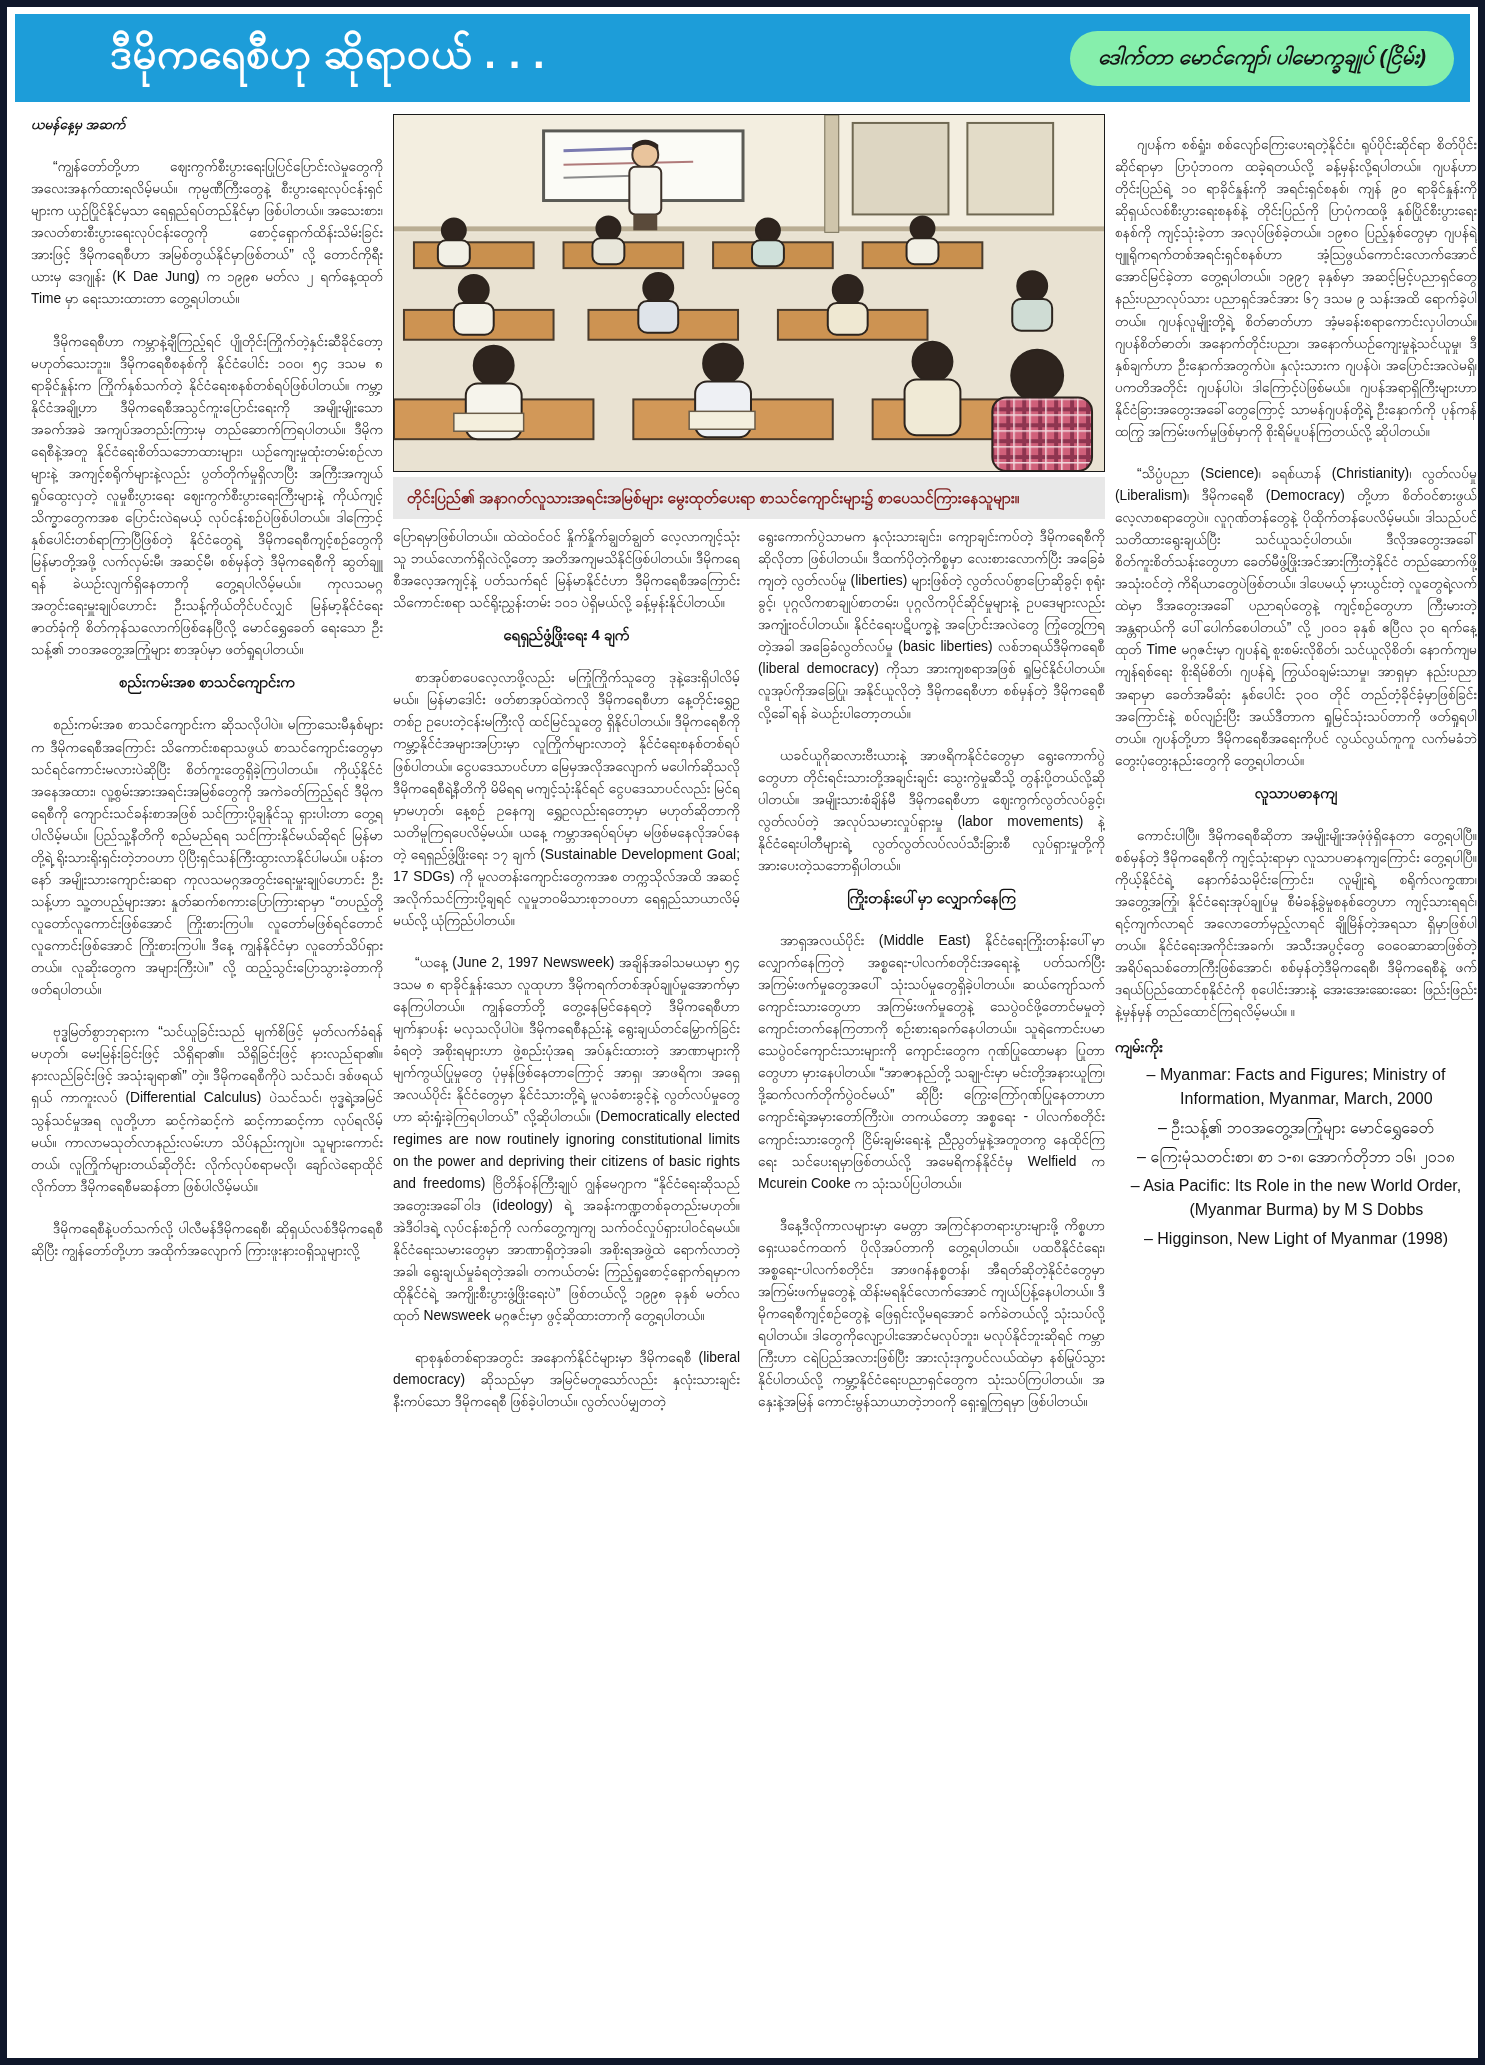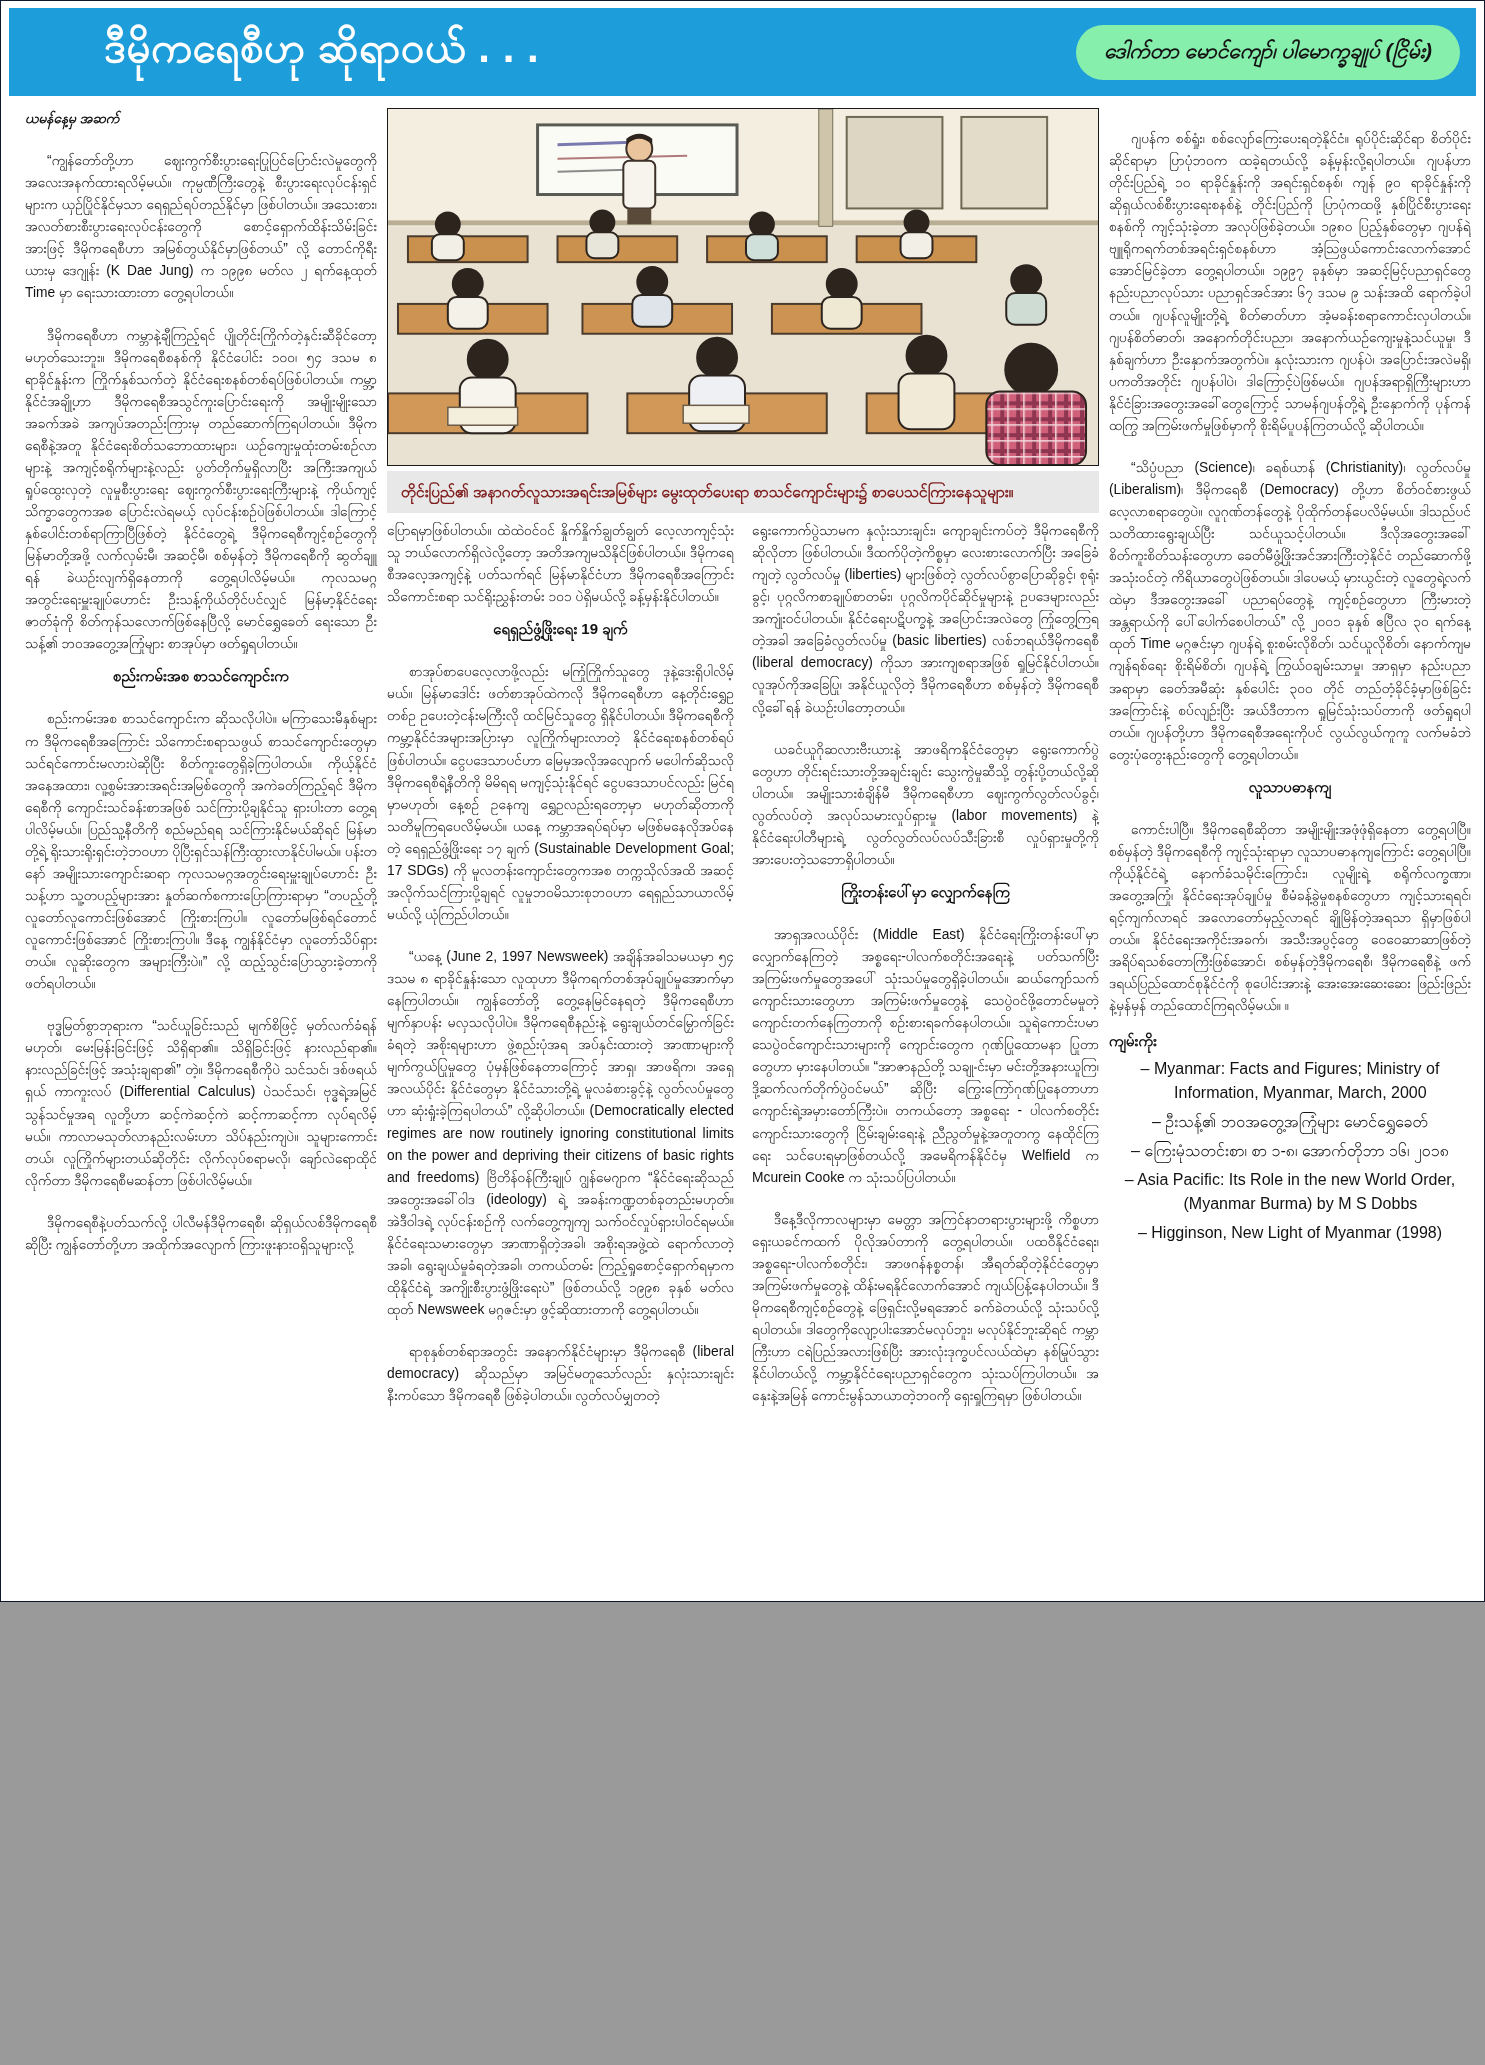--- a/index.html
+++ b/index.html
@@ -1,16 +1,16 @@
 <!DOCTYPE html>
 <html style="--banner: #1d9dd9; --captionbg: #e8e8e8;"><head>
 <meta charset="utf-8">
 <style>
   html,body{margin:0;padding:0;background:#9a9a9a;}
-  .page{position:relative;width:1485px;height:1602px;box-sizing:border-box;border:1px solid #0f172a;
+  .page{position:relative;width:1485px;height:2065px;box-sizing:border-box;border:7px solid #0f172a;
         background:#fff;overflow:hidden;font-family:"Liberation Sans",sans-serif;}
   .masthead{margin:7px 8px 4px;height:88px;background:var(--banner,#1d9dd9);
             display:flex;align-items:center;}
   .title{color:#fff;font-size:42px;font-weight:bold;margin-left:95px;flex:1;letter-spacing:.5px;}
   .author-pill{background:#86efac;border-radius:34px;padding:12px 28px;margin-right:16px;
                font-size:21px;font-weight:bold;font-style:italic;color:#141414;white-space:nowrap;}
   .body{display:flex;gap:10px;padding:8px 24px 14px;height:calc(100% - 122px);box-sizing:border-box;}
   .col{overflow:hidden;font-size:13.8px;line-height:1.6;color:#111;text-align:justify;}
   .col.side{width:352px;flex:0 0 352px;}
   .col.side4{width:362px;flex:0 0 362px;}
@@ -142,21 +142,21 @@
               </g>
           </g>
           <rect x="60" y="300" width="70" height="18" fill="#f4efdd" stroke="#6a5c48" stroke-width="1.5"></rect>
           <rect x="296" y="298" width="66" height="18" fill="#f4efdd" stroke="#6a5c48" stroke-width="1.5"></rect>
         </svg>
       </div>
       <div class="caption">တိုင်းပြည်၏ အနာဂတ်လူသားအရင်းအမြစ်များ မွေးထုတ်ပေးရာ စာသင်ကျောင်းများ၌ စာပေသင်ကြားနေသူများ။</div>
       <div class="midcols">
         <div class="col">
             <div class="blk p0">ပြောရမှာဖြစ်ပါတယ်။ ထဲထဲဝင်ဝင် နှိုက်နှိုက်ချွတ်ချွတ် လေ့လာကျင့်သုံးသူ ဘယ်လောက်ရှိလဲလို့တော့ အတိအကျမသိနိုင်ဖြစ်ပါတယ်။ ဒီမိုကရေစီအလေ့အကျင့်နဲ့ ပတ်သက်ရင် မြန်မာနိုင်ငံဟာ ဒီမိုကရေစီအကြောင်း သိကောင်းစရာ သင်ရိုးညွှန်းတမ်း ၁၀၁ ပဲရှိမယ်လို့ ခန့်မှန်းနိုင်ပါတယ်။</div>
-            <div class="blk h">ရေရှည်ဖွံ့ဖြိုးရေး 19 ချက်</div>
+            <div class="blk h">ရေရှည်ဖွံ့ဖြိုးရေး 4 ချက်</div>
             <div class="blk p">စာအုပ်စာပေလေ့လာဖို့လည်း မကြုံကြိုက်သူတွေ ဒုနဲ့ဒေးရှိပါလိမ့်မယ်။ မြန်မာဒေါင်း ဖတ်စာအုပ်ထဲကလို ဒီမိုကရေစီဟာ နေ့တိုင်းရွှေဥတစ်ဥ ဥပေးတဲ့ငန်းမကြီးလို ထင်မြင်သူတွေ ရှိနိုင်ပါတယ်။ ဒီမိုကရေစီကို ကမ္ဘာ့နိုင်ငံအများအပြားမှာ လူကြိုက်များလာတဲ့ နိုင်ငံရေးစနစ်တစ်ရပ် ဖြစ်ပါတယ်။ ငွေပဒေသာပင်ဟာ မြေမှအလိုအလျောက် မပေါက်ဆိုသလို ဒီမိုကရေစီရဲ့နီတိကို မိမိရရ မကျင့်သုံးနိုင်ရင် ငွေပဒေသာပင်လည်း မြင်ရမှာမဟုတ်၊ နေ့စဉ် ဥနေကျ ရွှေဥလည်းရတော့မှာ မဟုတ်ဆိုတာကို သတိမူကြရပေလိမ့်မယ်။ ယနေ့ ကမ္ဘာအရပ်ရပ်မှာ မဖြစ်မနေလိုအပ်နေတဲ့ ရေရှည်ဖွံ့ဖြိုးရေး ၁၇ ချက် (Sustainable Development Goal; 17 SDGs) ကို မူလတန်းကျောင်းတွေကအစ တက္ကသိုလ်အထိ အဆင့်အလိုက်သင်ကြားပို့ချရင် လူမှုဘဝမိသားစုဘဝဟာ ရေရှည်သာယာလိမ့်မယ်လို့ ယုံကြည်ပါတယ်။</div>
             <div class="blk p">“ယနေ့ (June 2, 1997 Newsweek) အချိန်အခါသမယမှာ ၅၄ ဒသမ ၈ ရာခိုင်နှုန်းသော လူထုဟာ ဒီမိုကရက်တစ်အုပ်ချုပ်မှုအောက်မှာ နေကြပါတယ်။ ကျွန်တော်တို့ တွေ့နေမြင်နေရတဲ့ ဒီမိုကရေစီဟာ မျက်နှာပန်း မလှသလိုပါပဲ။ ဒီမိုကရေစီနည်းနဲ့ ရွေးချယ်တင်မြှောက်ခြင်းခံရတဲ့ အစိုးရများဟာ ဖွဲ့စည်းပုံအရ အပ်နှင်းထားတဲ့ အာဏာများကို မျက်ကွယ်ပြုမှုတွေ ပုံမှန်ဖြစ်နေတာကြောင့် အာရှ၊ အာဖရိက၊ အရှေ့အလယ်ပိုင်း နိုင်ငံတွေမှာ နိုင်ငံသားတို့ရဲ့ မူလခံစားခွင့်နဲ့ လွတ်လပ်မှုတွေဟာ ဆုံးရှုံးခဲ့ကြရပါတယ်” လို့ဆိုပါတယ်။ (Democratically elected regimes are now routinely ignoring constitutional limits on the power and depriving their citizens of basic rights and freedoms) ဗြိတိန်ဝန်ကြီးချုပ် ဂျွန်မေဂျာက “နိုင်ငံရေးဆိုသည် အတွေးအခေါ်ဝါဒ (ideology) ရဲ့ အခန်းကဏ္ဍတစ်ခုတည်းမဟုတ်။ အဲဒီဝါဒရဲ့ လုပ်ငန်းစဉ်ကို လက်တွေ့ကျကျ သက်ဝင်လှုပ်ရှားပါဝင်ရမယ်။ နိုင်ငံရေးသမားတွေမှာ အာဏာရှိတဲ့အခါ၊ အစိုးရအဖွဲ့ထဲ ရောက်လာတဲ့အခါ၊ ရွေးချယ်မှုခံရတဲ့အခါ၊ တကယ်တမ်း ကြည့်ရှုစောင့်ရှောက်ရမှာက ထိုနိုင်ငံရဲ့ အကျိုးစီးပွားဖွံ့ဖြိုးရေးပဲ” ဖြစ်တယ်လို့ ၁၉၉၈ ခုနှစ် မတ်လထုတ် Newsweek မဂ္ဂဇင်းမှာ ဖွင့်ဆိုထားတာကို တွေ့ရပါတယ်။</div>
             <div class="blk p">ရာစုနှစ်တစ်ရာအတွင်း အနောက်နိုင်ငံများမှာ ဒီမိုကရေစီ (liberal democracy) ဆိုသည်မှာ အမြင်မတူသော်လည်း နှလုံးသားချင်း နီးကပ်သော ဒီမိုကရေစီ ဖြစ်ခဲ့ပါတယ်။ လွတ်လပ်မျှတတဲ့</div>
           </div>
         <div class="col">
             <div class="blk p0">ရွေးကောက်ပွဲသာမက နှလုံးသားချင်း၊ ကျောချင်းကပ်တဲ့ ဒီမိုကရေစီကိုဆိုလိုတာ ဖြစ်ပါတယ်။ ဒီထက်ပိုတဲ့ကိစ္စမှာ လေးစားလောက်ပြီး အခြေခံကျတဲ့ လွတ်လပ်မှု (liberties) များဖြစ်တဲ့ လွတ်လပ်စွာပြောဆိုခွင့်၊ စုရုံးခွင့်၊ ပုဂ္ဂလိကစာချုပ်စာတမ်း၊ ပုဂ္ဂလိကပိုင်ဆိုင်မှုများနဲ့ ဥပဒေများလည်း အကျုံးဝင်ပါတယ်။ နိုင်ငံရေးပဋိပက္ခနဲ့ အပြောင်းအလဲတွေ ကြုံတွေ့ကြရတဲ့အခါ အခြေခံလွတ်လပ်မှု (basic liberties) လစ်ဘရယ်ဒီမိုကရေစီ (liberal democracy) ကိုသာ အားကျစရာအဖြစ် ရှုမြင်နိုင်ပါတယ်။ လူအုပ်ကိုအခြေပြု၊ အနိုင်ယူလိုတဲ့ ဒီမိုကရေစီဟာ စစ်မှန်တဲ့ ဒီမိုကရေစီလို့ခေါ်ရန် ခဲယဉ်းပါတော့တယ်။</div>
             <div class="blk p">ယခင်ယူဂိုဆလားဗီးယားနဲ့ အာဖရိကနိုင်ငံတွေမှာ ရွေးကောက်ပွဲတွေဟာ တိုင်းရင်းသားတို့အချင်းချင်း သွေးကွဲမှုဆီသို့ တွန်းပို့တယ်လို့ဆိုပါတယ်။ အမျိုးသားစံချိန်မီ ဒီမိုကရေစီဟာ ဈေးကွက်လွတ်လပ်ခွင့်၊ လွတ်လပ်တဲ့ အလုပ်သမားလှုပ်ရှားမှု (labor movements) နဲ့ နိုင်ငံရေးပါတီများရဲ့ လွတ်လွတ်လပ်လပ်သီးခြားစီ လှုပ်ရှားမှုတို့ကို အားပေးတဲ့သဘောရှိပါတယ်။</div>
             <div class="blk h">ကြိုးတန်းပေါ်မှာ လျှောက်နေကြ</div>
             <div class="blk p">အာရှအလယ်ပိုင်း (Middle East) နိုင်ငံရေးကြိုးတန်းပေါ်မှာ လျှောက်နေကြတဲ့ အစ္စရေး-ပါလက်စတိုင်းအရေးနဲ့ ပတ်သက်ပြီး အကြမ်းဖက်မှုတွေအပေါ် သုံးသပ်မှုတွေရှိခဲ့ပါတယ်။ ဆယ်ကျော်သက် ကျောင်းသားတွေဟာ အကြမ်းဖက်မှုတွေနဲ့ သေပွဲဝင်ဖို့တောင်မမှုတဲ့ ကျောင်းတက်နေကြတာကို စဉ်းစားရခက်နေပါတယ်။ သူရဲကောင်းပမာ သေပွဲဝင်ကျောင်းသားများကို ကျောင်းတွေက ဂုဏ်ပြုထောမနာ ပြုတာတွေဟာ မှားနေပါတယ်။ “အာဇာနည်တို့ သချုႋင်းမှာ မင်းတို့အနားယူကြ၊ ဒို့ဆက်လက်တိုက်ပွဲဝင်မယ်” ဆိုပြီး ကြွေးကြော်ဂုဏ်ပြုနေတာဟာ ကျောင်းရဲ့အမှားတော်ကြီးပဲ။ တကယ်တော့ အစ္စရေး - ပါလက်စတိုင်း ကျောင်းသားတွေကို ငြိမ်းချမ်းရေးနဲ့ ညီညွတ်မှုနဲ့အတူတကွ နေထိုင်ကြရေး သင်ပေးရမှာဖြစ်တယ်လို့ အမေရိကန်နိုင်ငံမှ Welfield က Mcurein Cooke က သုံးသပ်ပြပါတယ်။</div>
             <div class="blk p">ဒီနေ့ဒီလိုကာလများမှာ မေတ္တာ အကြင်နာတရားပွားများဖို့ ကိစ္စဟာ ရှေးယခင်ကထက် ပိုလိုအပ်တာကို တွေ့ရပါတယ်။ ပထဝီနိုင်ငံရေး၊ အစ္စရေး-ပါလက်စတိုင်း၊ အာဖဂန်နစ္စတန်၊ အီရတ်ဆိုတဲ့နိုင်ငံတွေမှာ အကြမ်းဖက်မှုတွေနဲ့ ထိန်းမရနိုင်လောက်အောင် ကျယ်ပြန့်နေပါတယ်။ ဒီမိုကရေစီကျင့်စဉ်တွေနဲ့ ဖြေရှင်းလို့မရအောင် ခက်ခဲတယ်လို့ သုံးသပ်လို့ရပါတယ်။ ဒါတွေကိုလျော့ပါးအောင်မလုပ်ဘူး၊ မလုပ်နိုင်ဘူးဆိုရင် ကမ္ဘာကြီးဟာ ငရဲပြည်အလားဖြစ်ပြီး အားလုံးဒုက္ခပင်လယ်ထဲမှာ နစ်မြုပ်သွားနိုင်ပါတယ်လို့ ကမ္ဘာ့နိုင်ငံရေးပညာရှင်တွေက သုံးသပ်ကြပါတယ်။ အနှေးနဲ့အမြန် ကောင်းမွန်သာယာတဲ့ဘဝကို ရှေးရှုကြရမှာ ဖြစ်ပါတယ်။</div>

